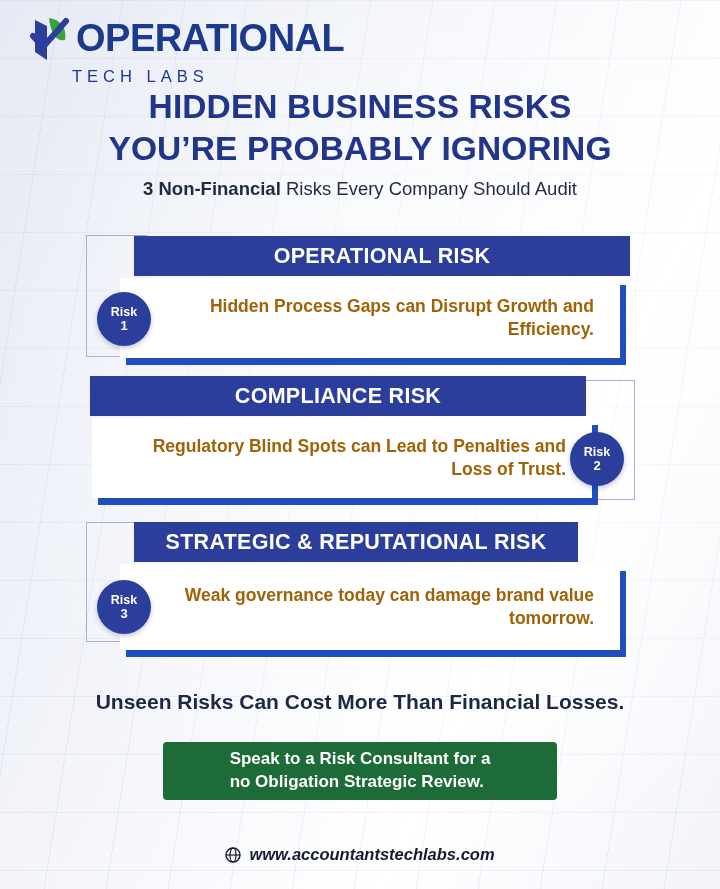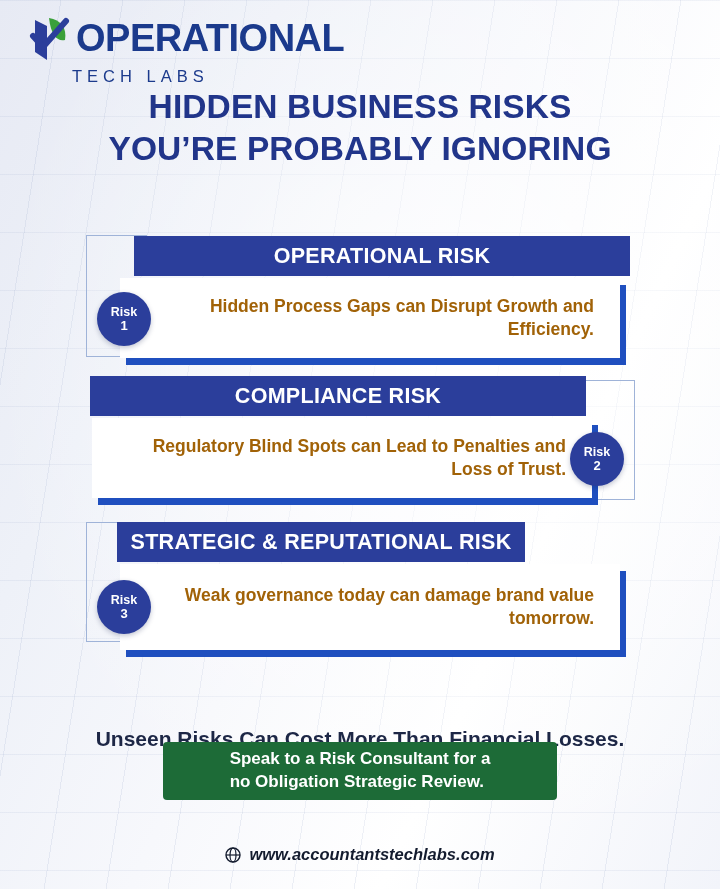--- a/index.html
+++ b/index.html
@@ -159,21 +159,21 @@
   
   .bracket {
     position: absolute;
     border: 1.5px solid #9fb3d8;
   }
 
   
   .tagline {
     position: absolute;
     left: 0;
-    top: 727px;
+    top: 690px;
     width: 720px;
     text-align: center;
     color: #1d2746;
     font-size: 21px;
     font-weight: 800;
   }
   .cta {
     position: absolute;
     left: 163px;
     top: 742px;
@@ -232,20 +232,23 @@
       </span>
       <span class="logo-text">OPERATIONAL</span>
     </div>
     <div class="logo-sub">TECH LABS</div>
   </div>
 
   <div class="title">
     <div>HIDDEN BUSINESS RISKS</div>
     <div>YOU’RE PROBABLY IGNORING</div>
   </div>
+  <div class="subtitle">
+    <b>3 Non-Financial</b><span> Risks Every Company Should Audit</span>
+  </div>
 
   <div class="block">
     <div class="bracket" style="left:86px; top:235px; width:60px; height:120px; border-right:none;"></div>
     <div class="bar" style="left:134px; top:236px; width:496px; height:40px;">
       <span>OPERATIONAL RISK</span>
     </div>
     <div class="card" style="left:120px; top:278px; width:500px; height:80px;">
       <p>Hidden Process Gaps can Disrupt Growth and Efficiency.</p>
     </div>
     <div class="badge" style="left:97px; top:292px;">
@@ -263,21 +266,21 @@
       <p>Regulatory Blind Spots can Lead to Penalties and Loss of Trust.</p>
     </div>
     <div class="badge" style="left:570px; top:432px;">
       <span>Risk</span>
       <span class="num">2</span>
     </div>
   </div>
 
   <div class="block">
     <div class="bracket" style="left:86px; top:522px; width:60px; height:118px; border-right:none;"></div>
-    <div class="bar" style="left:117px; top:522px; width:408px; height:40px;">
+    <div class="bar" style="left:134px; top:522px; width:444px; height:40px;">
       <span>STRATEGIC &amp; REPUTATIONAL RISK</span>
     </div>
     <div class="card" style="left:120px; top:564px; width:500px; height:86px;">
       <p>Weak governance today can damage brand value tomorrow.</p>
     </div>
     <div class="badge" style="left:97px; top:580px;">
       <span>Risk</span>
       <span class="num">3</span>
     </div>
   </div>

